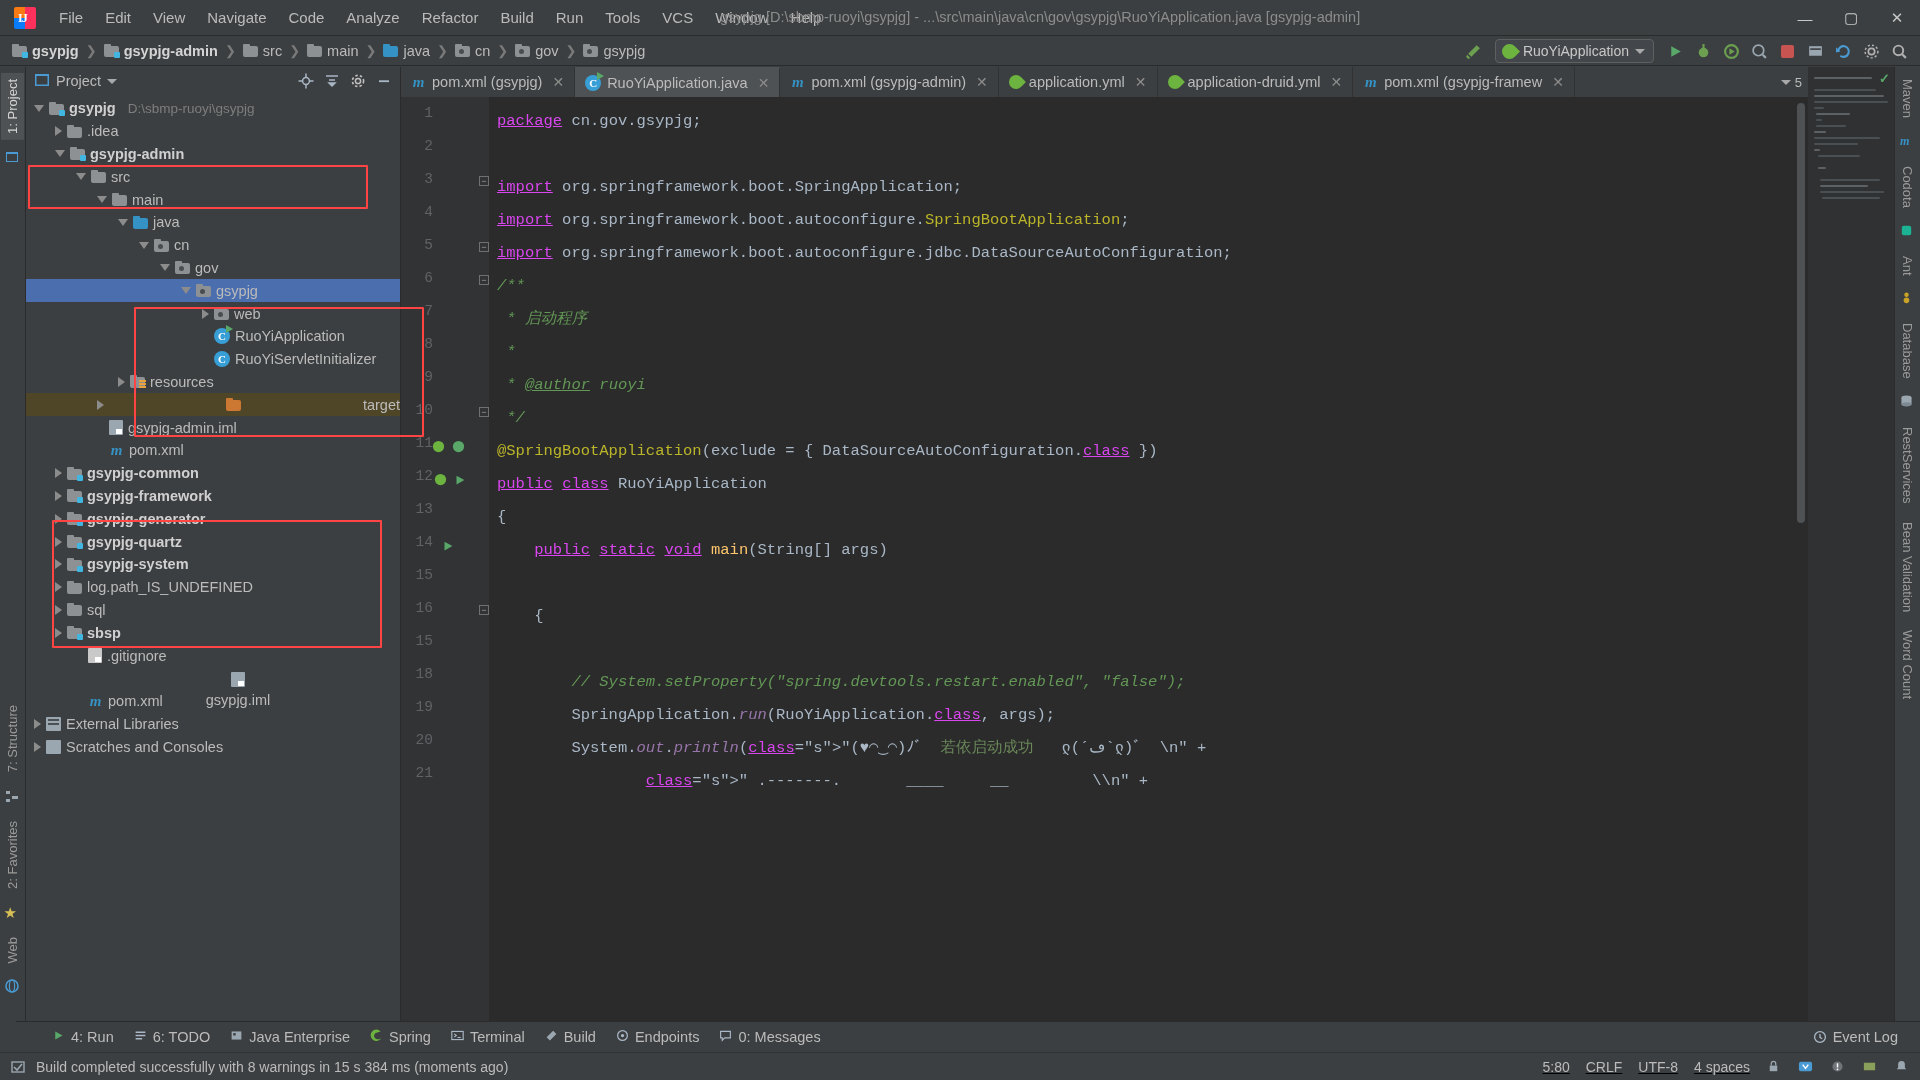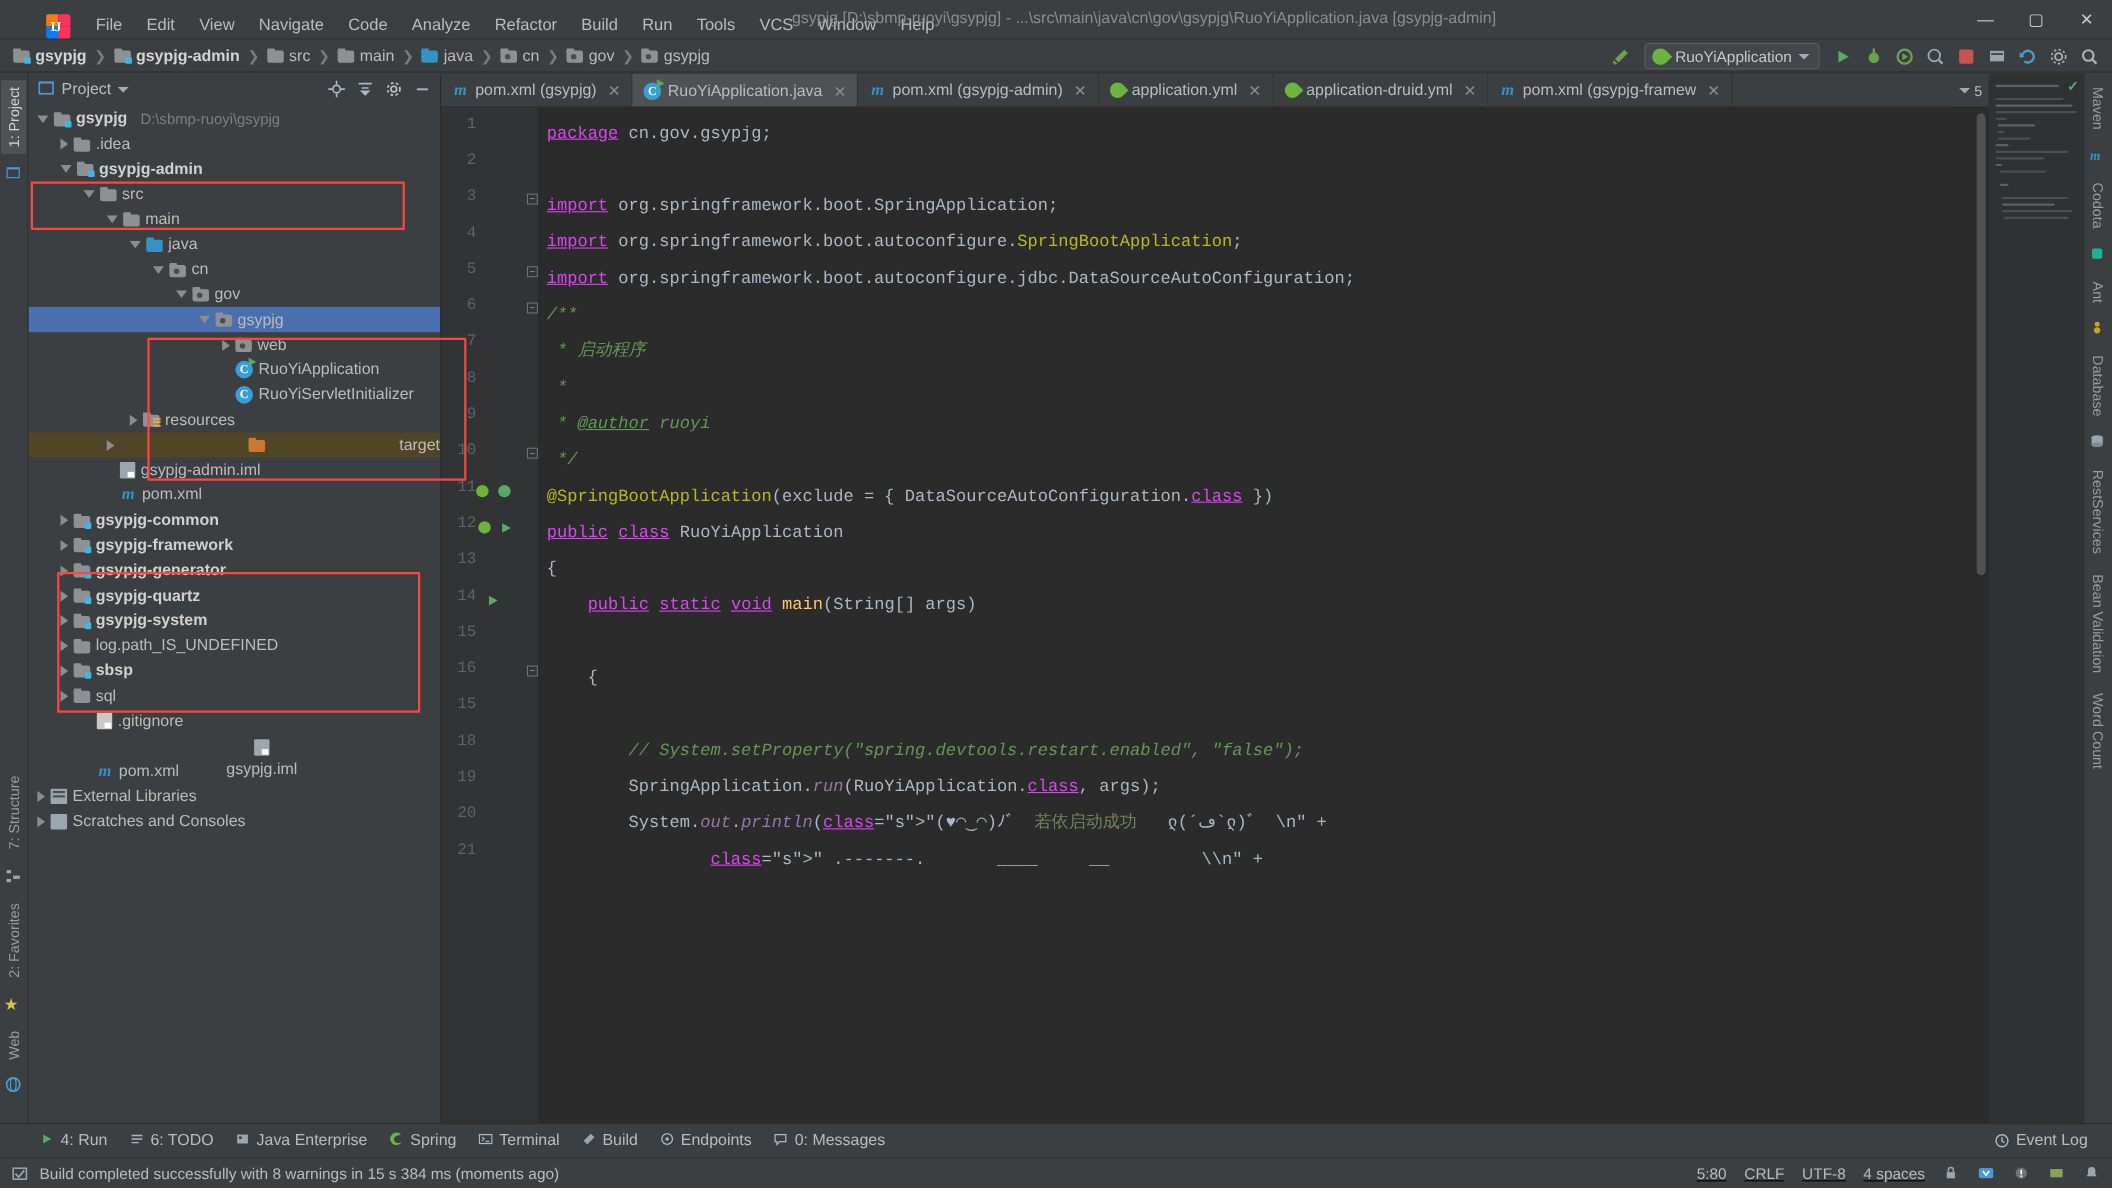--- a/index.html
+++ b/index.html
@@ -8,24 +8,23 @@
     background: #3c3f41;
     font-family: "Liberation Sans", sans-serif;
     overflow: hidden;
     -webkit-font-smoothing: antialiased;
   }
   body { position: relative; }
 
   
   #titlebar {
     height: 36px; background: #3c3f41;
-    display: flex; align-items: flex-end;
+    display: flex; align-items: center;
     border-bottom: 1px solid #2b2b2b;
     position: relative;
-    padding-left: 28px;
   }
   #app-logo {
     width: 22px; height: 22px; margin: 0 12px 0 14px;
     position: relative; flex: none;
   }
   #app-logo .q1 { position:absolute; left:0; top:0; width:11px; height:11px; background:#f97a12; border-radius:2px 0 0 0;}
   #app-logo .q2 { position:absolute; right:0; top:0; width:11px; height:11px; background:#fe315d; border-radius:0 2px 0 0;}
   #app-logo .q3 { position:absolute; left:0; bottom:0; width:11px; height:11px; background:#087cfa; border-radius:0 0 0 2px;}
   #app-logo .q4 { position:absolute; right:0; bottom:0; width:11px; height:11px; background:#fe315d; border-radius:0 0 2px 0;}
   #app-logo .ij { position:absolute; left:4px; top:3px; color:#fff; font-size:12px; font-weight:bold;
@@ -170,21 +169,21 @@
   .fn { color: #ffc66d; }
   .fi { color: #9876aa; font-style: italic; }
   .tag{ color: #629755; font-style: italic; text-decoration: underline; }
   #scroll-thumb { position:absolute; right: 3px; top: 6px; width: 8px; height: 420px; background:#4e5254; border-radius:4px;}
   #minimap { width: 86px; background: #2f3133; flex: none; position: relative; overflow:hidden; }
   .mm-line { position: absolute; height: 2px; border-radius: 1px; }
   #check-ok { position:absolute; right: 4px; top: 4px; color:#59a869; font-size: 13px; font-weight:bold; z-index: 5;}
 
   
   #bottom-bar {
-    position: absolute; left: 0; right: 0; bottom: 28px; height: 31px; background: #3c3f41;
+    position: absolute; left: 16px; right: 0; bottom: 28px; height: 31px; background: #3c3f41;
     border-top: 1px solid #2b2b2b; display: flex; align-items: center; padding-left: 26px; gap: 15px;
   }
   .bbtn { display: flex; align-items: center; gap: 6px; padding: 4px 10px; color: #bbbbbb; font-size: 14.5px; white-space: nowrap;}
   #bottom-right { margin-left: auto; display:flex; align-items:center; gap: 8px; padding-right: 12px; }
 
   #status-bar {
     position: absolute; left: 0; right: 0; bottom: 0; height: 28px; background: #3c3f41;
     display: flex; align-items: center; padding: 0 10px; gap: 10px; border-top: 1px solid #323232;
   }
   #status-bar .msg { color: #bbbbbb; font-size: 14px; }
@@ -603,31 +602,31 @@
             <span class="tab"></span>
             <span class="body"></span>
           </span>
           <span class="tlabel">log.path_IS_UNDEFINED</span>
         </div>
         <div class="trow" style="padding-left: 29px;">
           <span class="arrow-r"></span>
           <span class="ficon">
             <span class="tab"></span>
             <span class="body"></span>
+          </span>
+          <span class="tlabel">sql</span>
+        </div>
+        <div class="trow" style="padding-left: 29px;">
+          <span class="arrow-r"></span>
+          <span class="ficon">
+            <span class="tab"></span>
+            <span class="body"></span>
             <span class="badge"></span>
           </span>
           <span class="tlabel bold">sbsp</span>
-        </div>
-        <div class="trow" style="padding-left: 29px;">
-          <span class="arrow-r"></span>
-          <span class="ficon">
-            <span class="tab"></span>
-            <span class="body"></span>
-          </span>
-          <span class="tlabel">sql</span>
         </div>
         <div class="trow" style="padding-left: 50px;">
           <span class="arrow-none"></span>
           <span class="iml-icon" style="background: rgb(201, 201, 201);"></span>
           <span class="tlabel">.gitignore</span>
         </div>
         <div class="trow" style="padding-left: 50px; flex-direction: column;">
           <span class="arrow-none"></span>
           <span class="iml-icon"></span>
           <span class="tlabel">gsypjg.iml</span>

